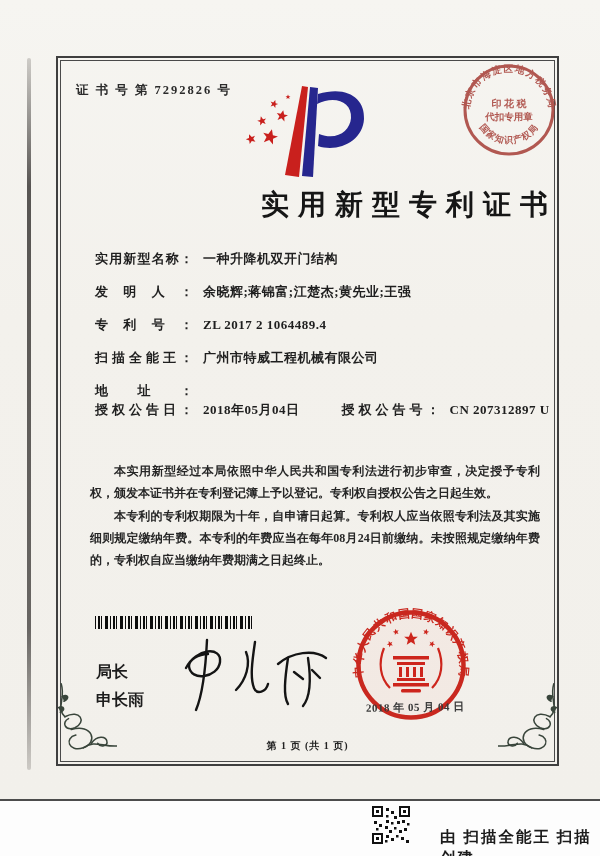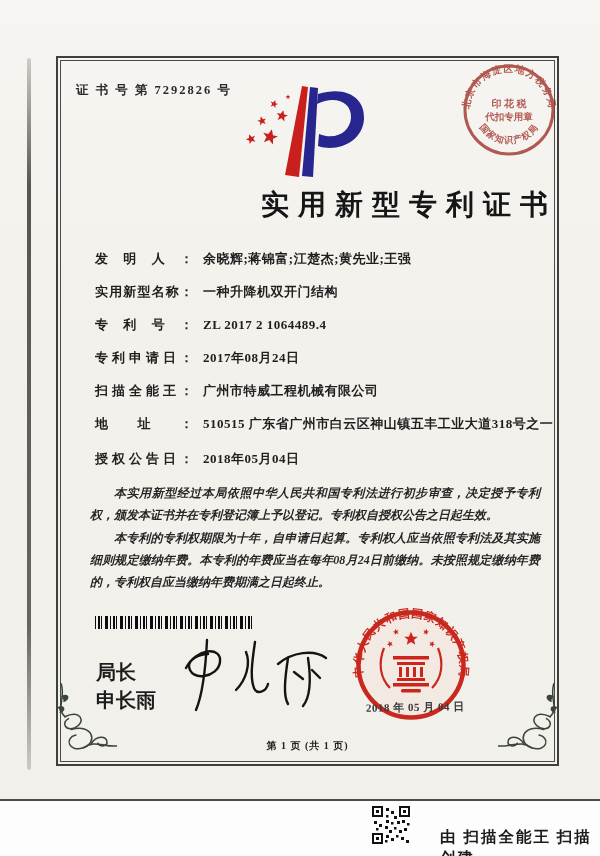--- a/index.html
+++ b/index.html
@@ -21,32 +21,32 @@
   .tax-stamp{position:absolute;left:403px;top:4px;width:96px;height:96px;opacity:.88;}
   .title{position:absolute;left:0;top:128px;width:100%;margin:0;text-align:right;
        font-size:28px;font-weight:700;letter-spacing:9px;color:#161616;}
   
   .fields{position:absolute;left:37px;top:192px;width:462px;font-size:13px;
        color:#1f1f1f;font-weight:600;}
   .frow{display:flex;align-items:flex-start;margin-bottom:16px;line-height:17px;}
   .flabel{width:98px;flex:none;text-align:justify;text-align-last:justify;}
   .fvalue{margin-left:10px;letter-spacing:.5px;}
   .frow.address .fvalue{max-width:352px;}
-  .frow.address{margin-bottom:18px;}
+  .frow.address{margin-bottom:2px;}
   .grant-pair{display:flex;}
   .grant-pair.second{margin-left:42px;}
   
-  .paras{position:absolute;left:32px;top:424px;width:450px;font-size:12px;
-       line-height:22.3px;color:#262626;text-align:justify;font-style:italic;font-weight:600;}
+  .paras{position:absolute;left:32px;top:402px;width:450px;font-size:12px;
+       line-height:22.3px;color:#262626;text-align:justify;font-weight:600;}
   .paras p{margin:0;text-indent:2em;}
   
   .barcode{position:absolute;left:37px;top:558px;width:158px;height:13px;
        background:repeating-linear-gradient(90deg,#0c0c0c 0 1.5px,#f4f2ee 1.5px 3px,#0c0c0c 3px 5.5px,#f4f2ee 5.5px 6.5px,#0c0c0c 6.5px 7.5px,#f4f2ee 7.5px 10.5px,#0c0c0c 10.5px 13px,#f4f2ee 13px 15px);}
   
-  .signer{position:absolute;left:38px;top:600px;font-size:20px;font-weight:700;
+  .signer{position:absolute;left:38px;top:600px;font-size:16px;font-weight:700;
        color:#1d1d1d;line-height:28px;}
   .sig-svg{position:absolute;left:100px;top:578px;width:185px;height:85px;}
   
   .official-seal{position:absolute;left:296px;top:550px;width:114px;height:114px;overflow:visible;}
   .page-num{position:absolute;left:0;top:681px;width:100%;text-align:center;
        font-size:10px;color:#222;letter-spacing:1px;font-weight:600;}
   .flourish{position:absolute;width:64px;height:86px;top:624px;}
   .flourish.left{left:-5px;}
   .flourish.right{right:-5px;transform:scaleX(-1);}
   
@@ -100,47 +100,46 @@
         <textPath href="#ts-bot" startOffset="50%" text-anchor="middle">国家知识产权局</textPath>
       </text>
       <text x="48" y="45" text-anchor="middle" font-size="10" font-weight="700" fill="#a8433c">印 花 税</text>
       <text x="48" y="58" text-anchor="middle" font-size="9.5" font-weight="700" fill="#a8433c">代扣专用章</text>
     </svg>
 
     <h1 class="title">实用新型专利证书</h1>
 
     <div class="fields">
       <div class="frow">
+        <span class="flabel">实用新型名称：</span>
+        <span class="fvalue">一种升降机双开门结构</span>
+      </div>
+      <div class="frow">
         <span class="flabel">发明人：</span>
         <span class="fvalue">余晓辉;蒋锦富;江楚杰;黄先业;王强</span>
       </div>
       <div class="frow">
-        <span class="flabel">实用新型名称：</span>
-        <span class="fvalue">一种升降机双开门结构</span>
-      </div>
-      <div class="frow">
         <span class="flabel">专利号：</span>
         <span class="fvalue">ZL 2017 2 1064489.4</span>
       </div>
       <div class="frow">
-        <span class="flabel">专利申请日：</span>
-        <span class="fvalue">2017年08月24日</span>
-      </div>
-      <div class="frow">
         <span class="flabel">扫描全能王：</span>
         <span class="fvalue">广州市特威工程机械有限公司</span>
       </div>
       <div class="frow address">
         <span class="flabel">地址：</span>
-        <span class="fvalue">510515 广东省广州市白云区神山镇五丰工业大道318号之一</span>
       </div>
       <div class="frow">
         <span class="grant-pair">
           <span class="flabel">授权公告日：</span>
           <span class="fvalue">2018年05月04日</span>
+        </span>
+        <span class="grant-pair second">
+          <span class="flabel">授权公告号：</span>
+          <span class="fvalue">CN 207312897 U</span>
         </span>
       </div>
     </div>
 
     <div class="paras">
       <p>本实用新型经过本局依照中华人民共和国专利法进行初步审查，决定授予专利权，颁发本证书并在专利登记簿上予以登记。专利权自授权公告之日起生效。</p>
       <p>本专利的专利权期限为十年，自申请日起算。专利权人应当依照专利法及其实施细则规定缴纳年费。本专利的年费应当在每年08月24日前缴纳。未按照规定缴纳年费的，专利权自应当缴纳年费期满之日起终止。</p>
     </div>
 
     <div class="barcode"></div>

